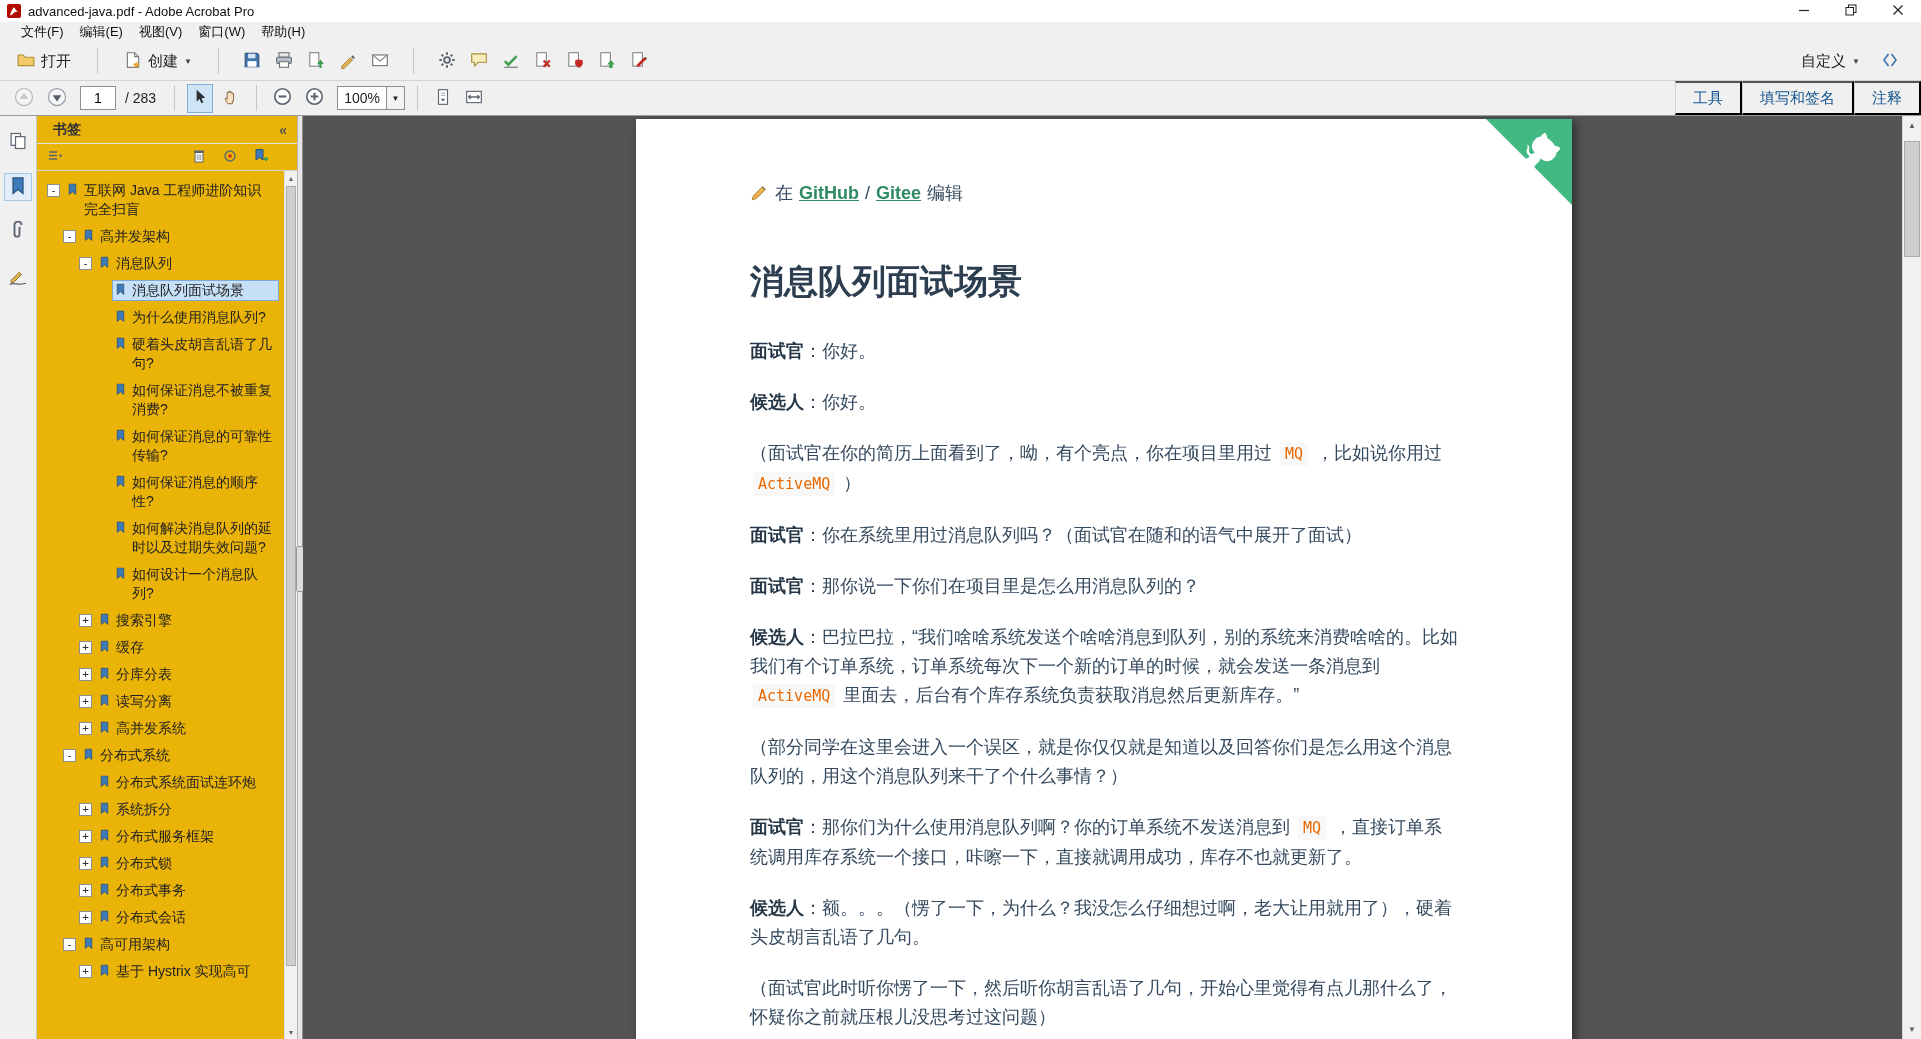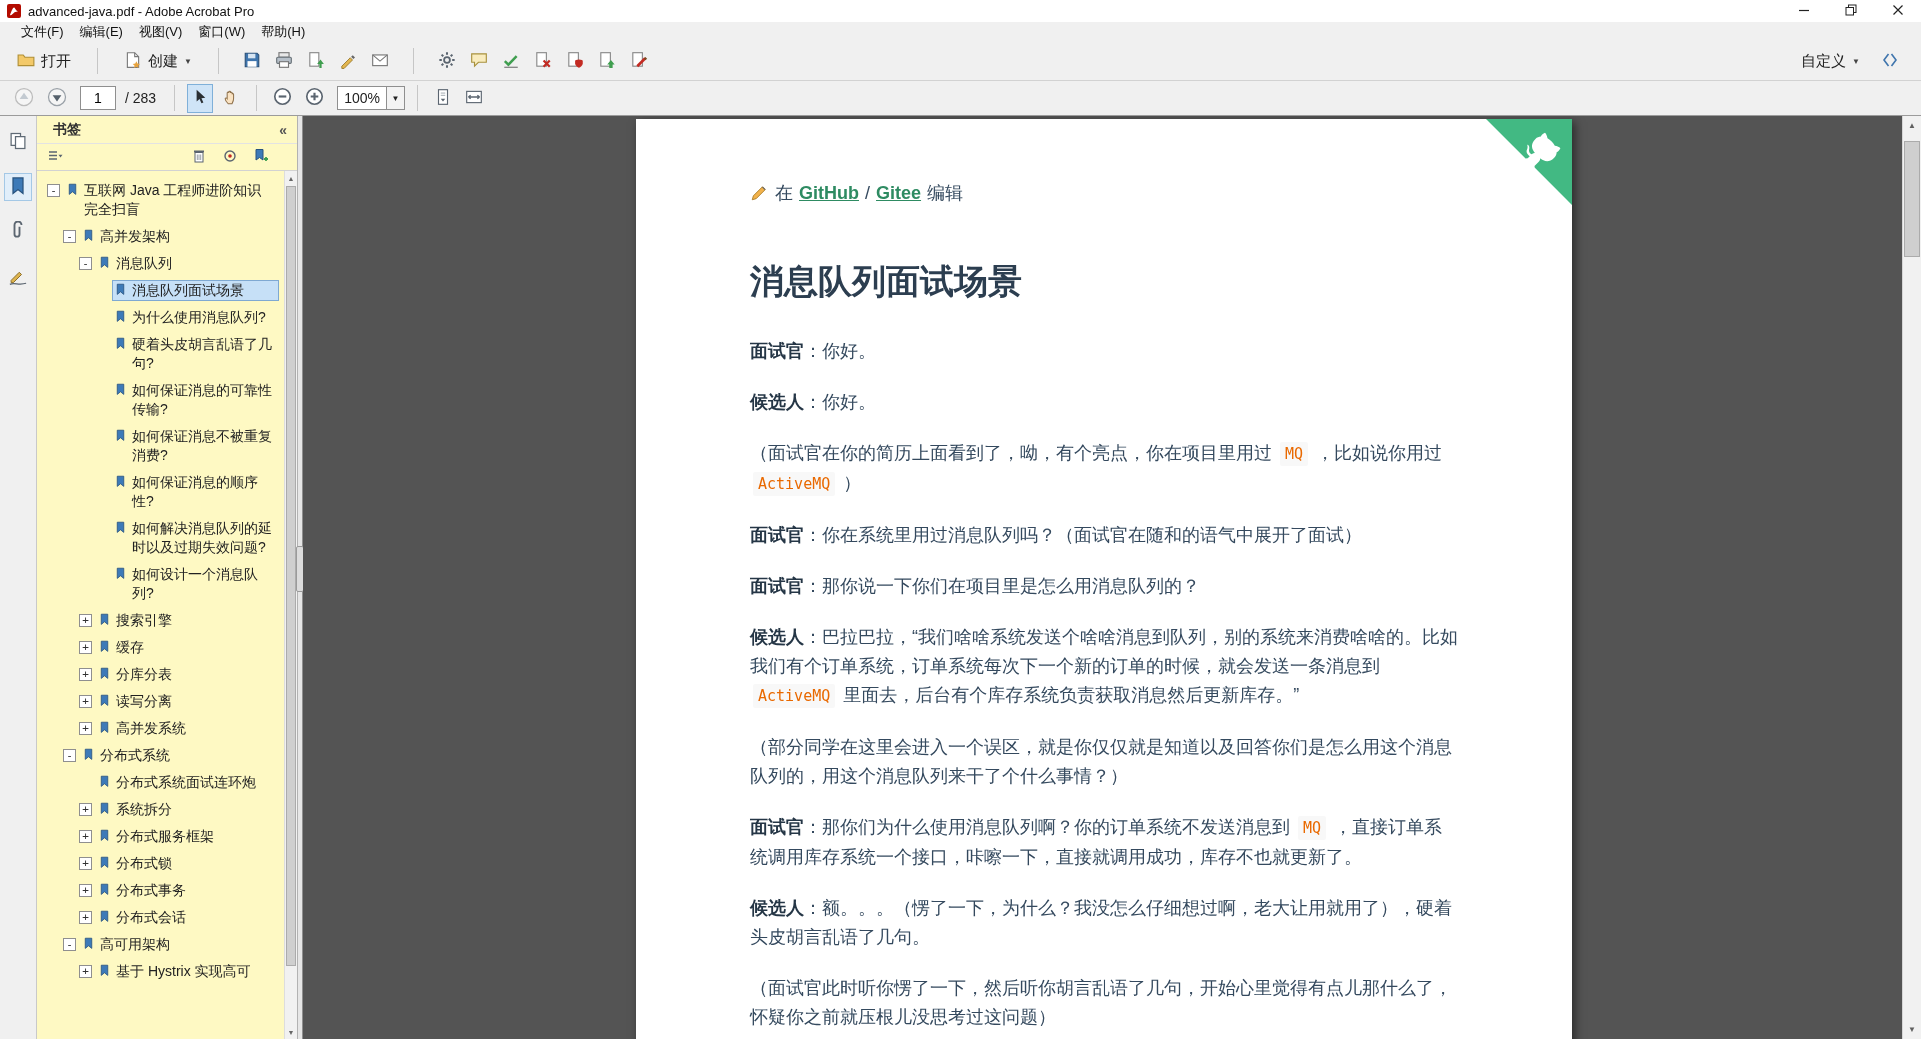--- a/index.html
+++ b/index.html
@@ -38,21 +38,21 @@
   .nav-tab { color: var(--tab-blue, #15548f); font-size: 15px; padding: 0 17px; display: flex; align-items: center; border-left: 1px solid #d2d2d2; background: transparent; }
 
   
   .main { display: flex; height: 923px; }
 
   .icon-strip { width: 37px; background: #f0f0f0; border-right: 1px solid #c9c9c9; display: flex; flex-direction: column; align-items: center; padding-top: 12px; gap: 17px; flex: none; }
   .strip-btn { width: 28px; height: 28px; display: flex; align-items: center; justify-content: center; background: transparent; border: 1px solid transparent; }
   .strip-btn.active { background: #e1eefa; border: 1px solid #a4c8e6; }
 
   
-  .bm-panel { width: 261px; background: #fef9c3; border-right: 1px solid #b2b2b2; display: flex; flex-direction: column; position: relative; flex: none; }
+  .bm-panel { width: 261px; background: #eab308; border-right: 1px solid #b2b2b2; display: flex; flex-direction: column; position: relative; flex: none; }
   .bm-header { height: 27px; display: flex; align-items: center; padding: 0 10px 0 16px; font-size: 14px; font-weight: bold; color: #333; flex: none; }
   .bm-header-controls { margin-left: auto; display: flex; gap: 8px; color: #555; font-size: 14px; }
   .bm-toolbar { height: 28px; display: flex; align-items: center; padding: 0 8px; border-top: 1px solid #e3e3e3; border-bottom: 1px solid #d2d2d2; flex: none; }
   .bm-tb-right { margin-left: auto; display: flex; gap: 11px; padding-right: 18px; }
   .bm-tb-btn { background: transparent; border: none; display: flex; padding: 2px; }
   .bm-tree { flex: 1; overflow: hidden; padding: 6px 15px 0 0; }
   .bm-row { display: flex; align-items: flex-start; padding: 4px 4px 4px 0; font-size: 14px; color: #222; line-height: 19px; }
   .bm-toggle { width: 13px; height: 13px; border: 1px solid #8f8f8f; background: #fff; font-size: 11px; line-height: 11px; text-align: center; margin: 3px 5px 0 0; flex: none; color: #333; font-family: "DejaVu Sans Mono", monospace; }
   .bm-toggle.none { visibility: hidden; }
   .bm-content { display: flex; align-items: flex-start; flex: 1; padding: 0 3px 0 1px; }
@@ -291,20 +291,25 @@
           <path d="M6 4.5 h4 M6 6.5 h4" stroke="#9aa1a8" stroke-width=".8" fill="none"></path>
           <path d="M8 12 l-2-2.5 h4 Z" fill="#5b6570"></path>
         </svg></span>
     </button>
   <button class="tool-btn">
       <span><svg width="18" height="18" viewBox="0 0 16 16" aria-hidden="true">
           <rect x="1.5" y="3" width="13" height="10" fill="#fff" stroke="#5b6570"></rect>
           <path d="M3 8 h10 M3 8 l2-1.6 M3 8 l2 1.6 M13 8 l-2-1.6 M13 8 l-2 1.6" stroke="#5b6570" stroke-width="1.2" fill="none"></path>
         </svg></span>
     </button>
+  <div class="nav-right" id="nav-tabs">
+      <button class="nav-tab">工具</button>
+      <button class="nav-tab">填写和签名</button>
+      <button class="nav-tab">注释</button>
+    </div>
 </div>
 
 <div class="main">
   <div class="icon-strip" id="icon-strip">
       <button class="strip-btn">
         <span><svg width="20" height="20" viewBox="0 0 16 16" aria-hidden="true">
             <rect x="2.5" y="2" width="7.5" height="9.5" fill="#fff" stroke="#5f6a75"></rect>
             <rect x="6" y="4.5" width="7.5" height="9.5" fill="#fff" stroke="#5f6a75"></rect>
           </svg></span>
       </button>
@@ -430,32 +435,32 @@
           </span>
         </div>
         <div class="bm-row" style="padding-left: 58px;">
           <span class="bm-toggle none"></span>
           <span class="bm-content">
             <span class="bm-icon">
               <svg width="13" height="13" viewBox="0 0 16 16" aria-hidden="true">
                 <path d="M4 1.5 h8 V14 L8 10.8 4 14 Z" fill="#3d7ab8" stroke="#28537f"></path>
               </svg>
             </span>
+            <span class="bm-label">如何保证消息不被重复消费?</span>
+          </span>
+        </div>
+        <div class="bm-row" style="padding-left: 58px;">
+          <span class="bm-toggle none"></span>
+          <span class="bm-content">
+            <span class="bm-icon">
+              <svg width="13" height="13" viewBox="0 0 16 16" aria-hidden="true">
+                <path d="M4 1.5 h8 V14 L8 10.8 4 14 Z" fill="#3d7ab8" stroke="#28537f"></path>
+              </svg>
+            </span>
             <span class="bm-label">如何保证消息的可靠性传输?</span>
-          </span>
-        </div>
-        <div class="bm-row" style="padding-left: 58px;">
-          <span class="bm-toggle none"></span>
-          <span class="bm-content">
-            <span class="bm-icon">
-              <svg width="13" height="13" viewBox="0 0 16 16" aria-hidden="true">
-                <path d="M4 1.5 h8 V14 L8 10.8 4 14 Z" fill="#3d7ab8" stroke="#28537f"></path>
-              </svg>
-            </span>
-            <span class="bm-label">如何保证消息不被重复消费?</span>
           </span>
         </div>
         <div class="bm-row" style="padding-left: 58px;">
           <span class="bm-toggle none"></span>
           <span class="bm-content">
             <span class="bm-icon">
               <svg width="13" height="13" viewBox="0 0 16 16" aria-hidden="true">
                 <path d="M4 1.5 h8 V14 L8 10.8 4 14 Z" fill="#3d7ab8" stroke="#28537f"></path>
               </svg>
             </span>

